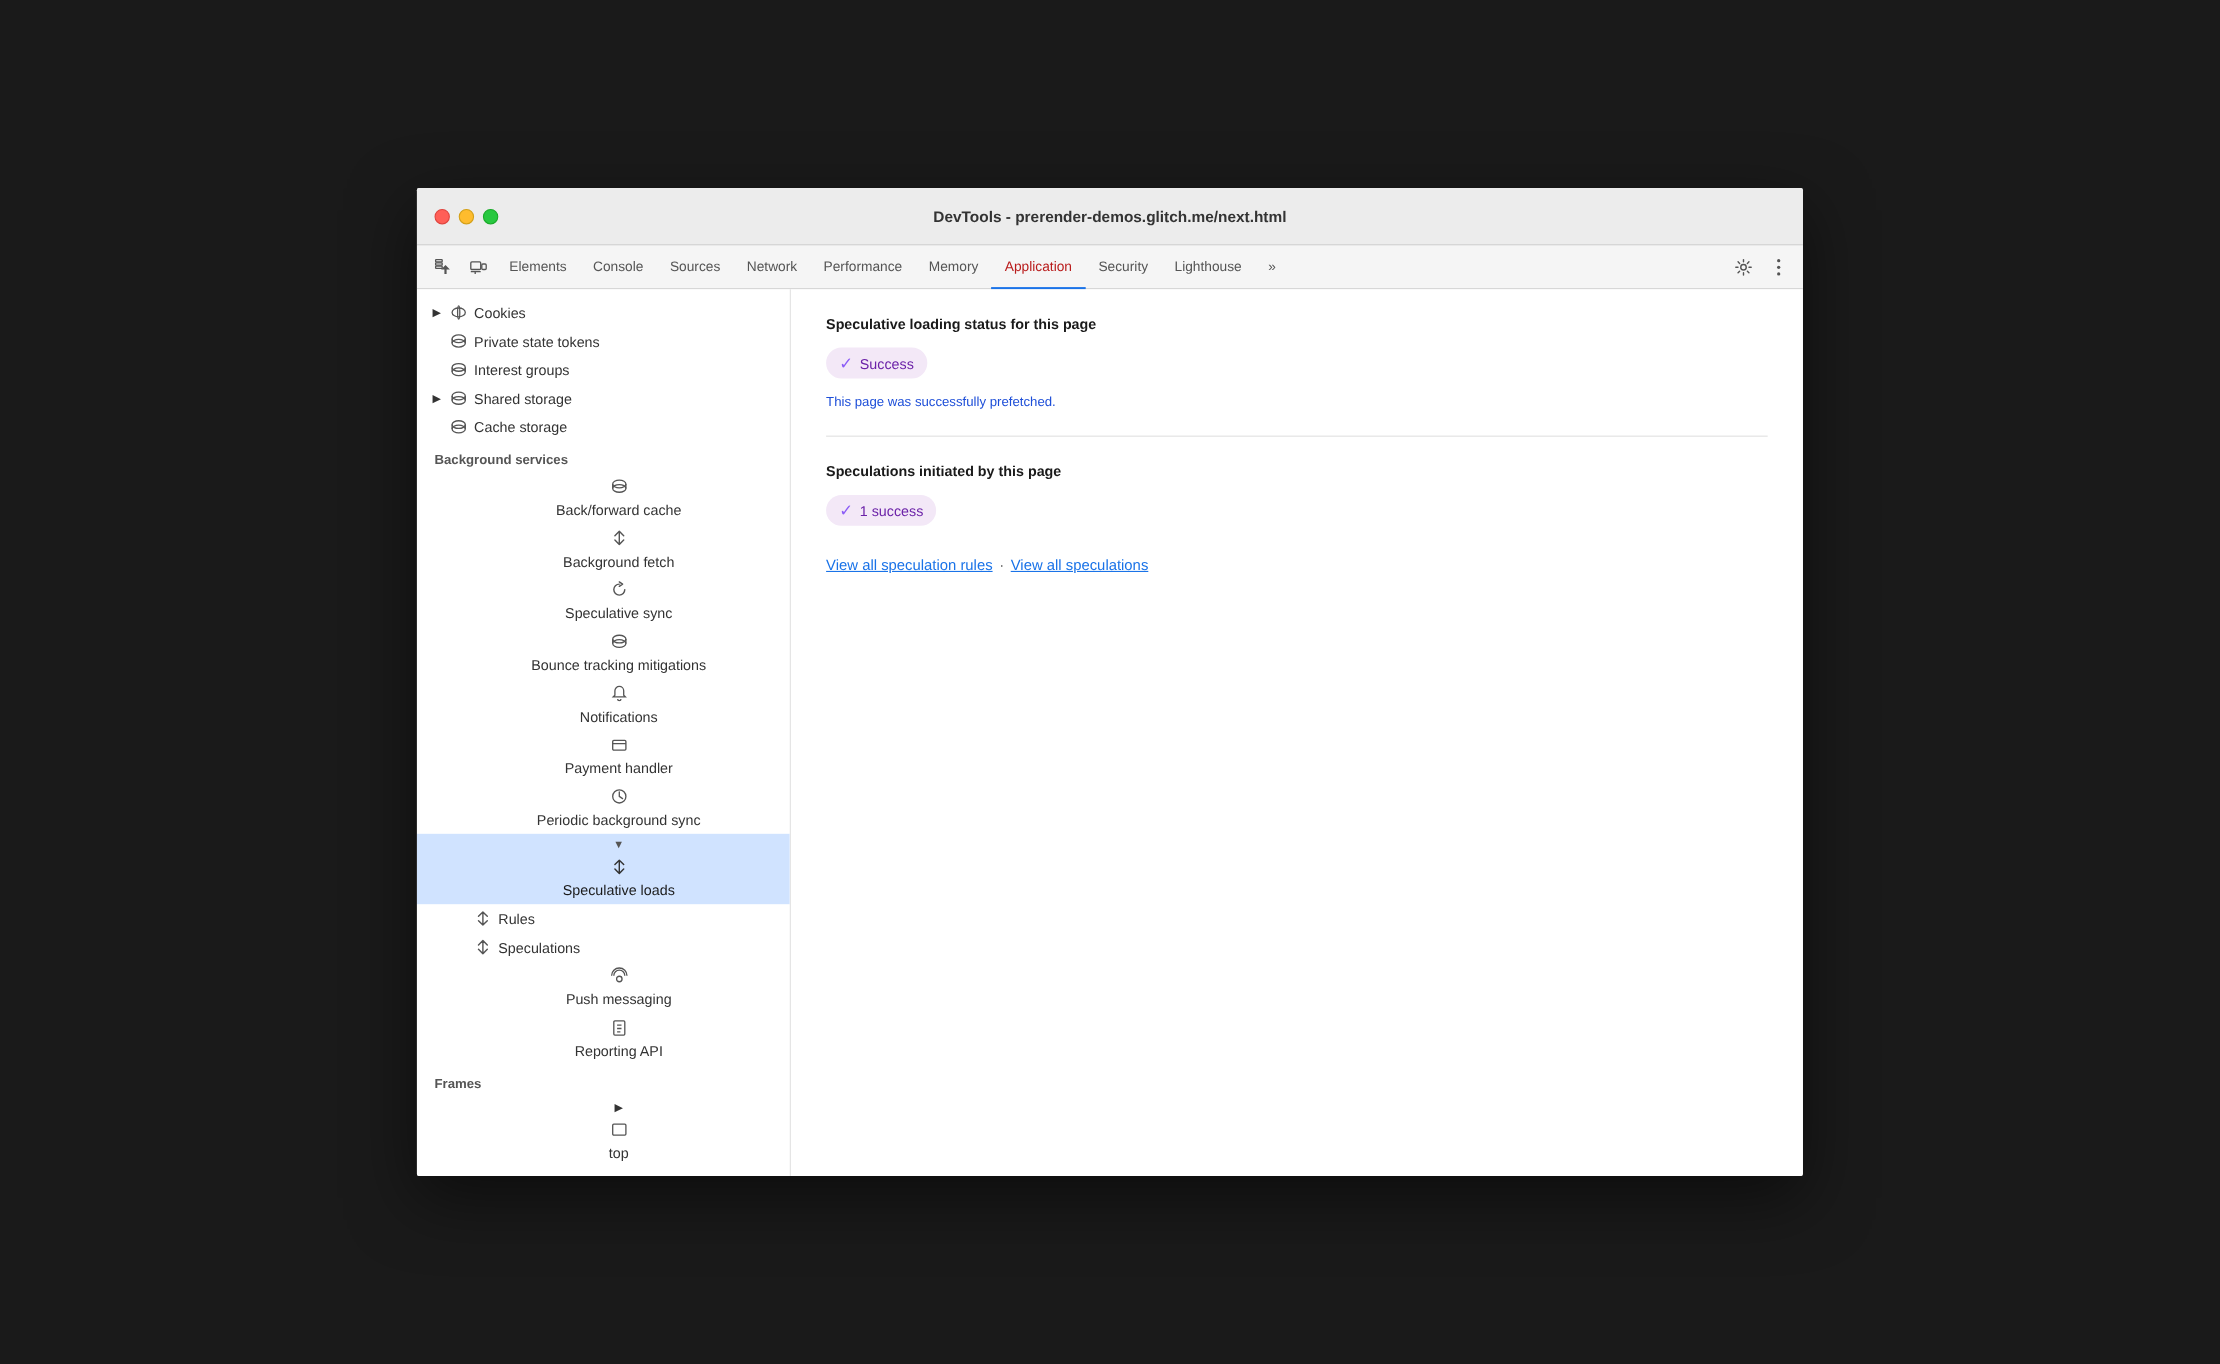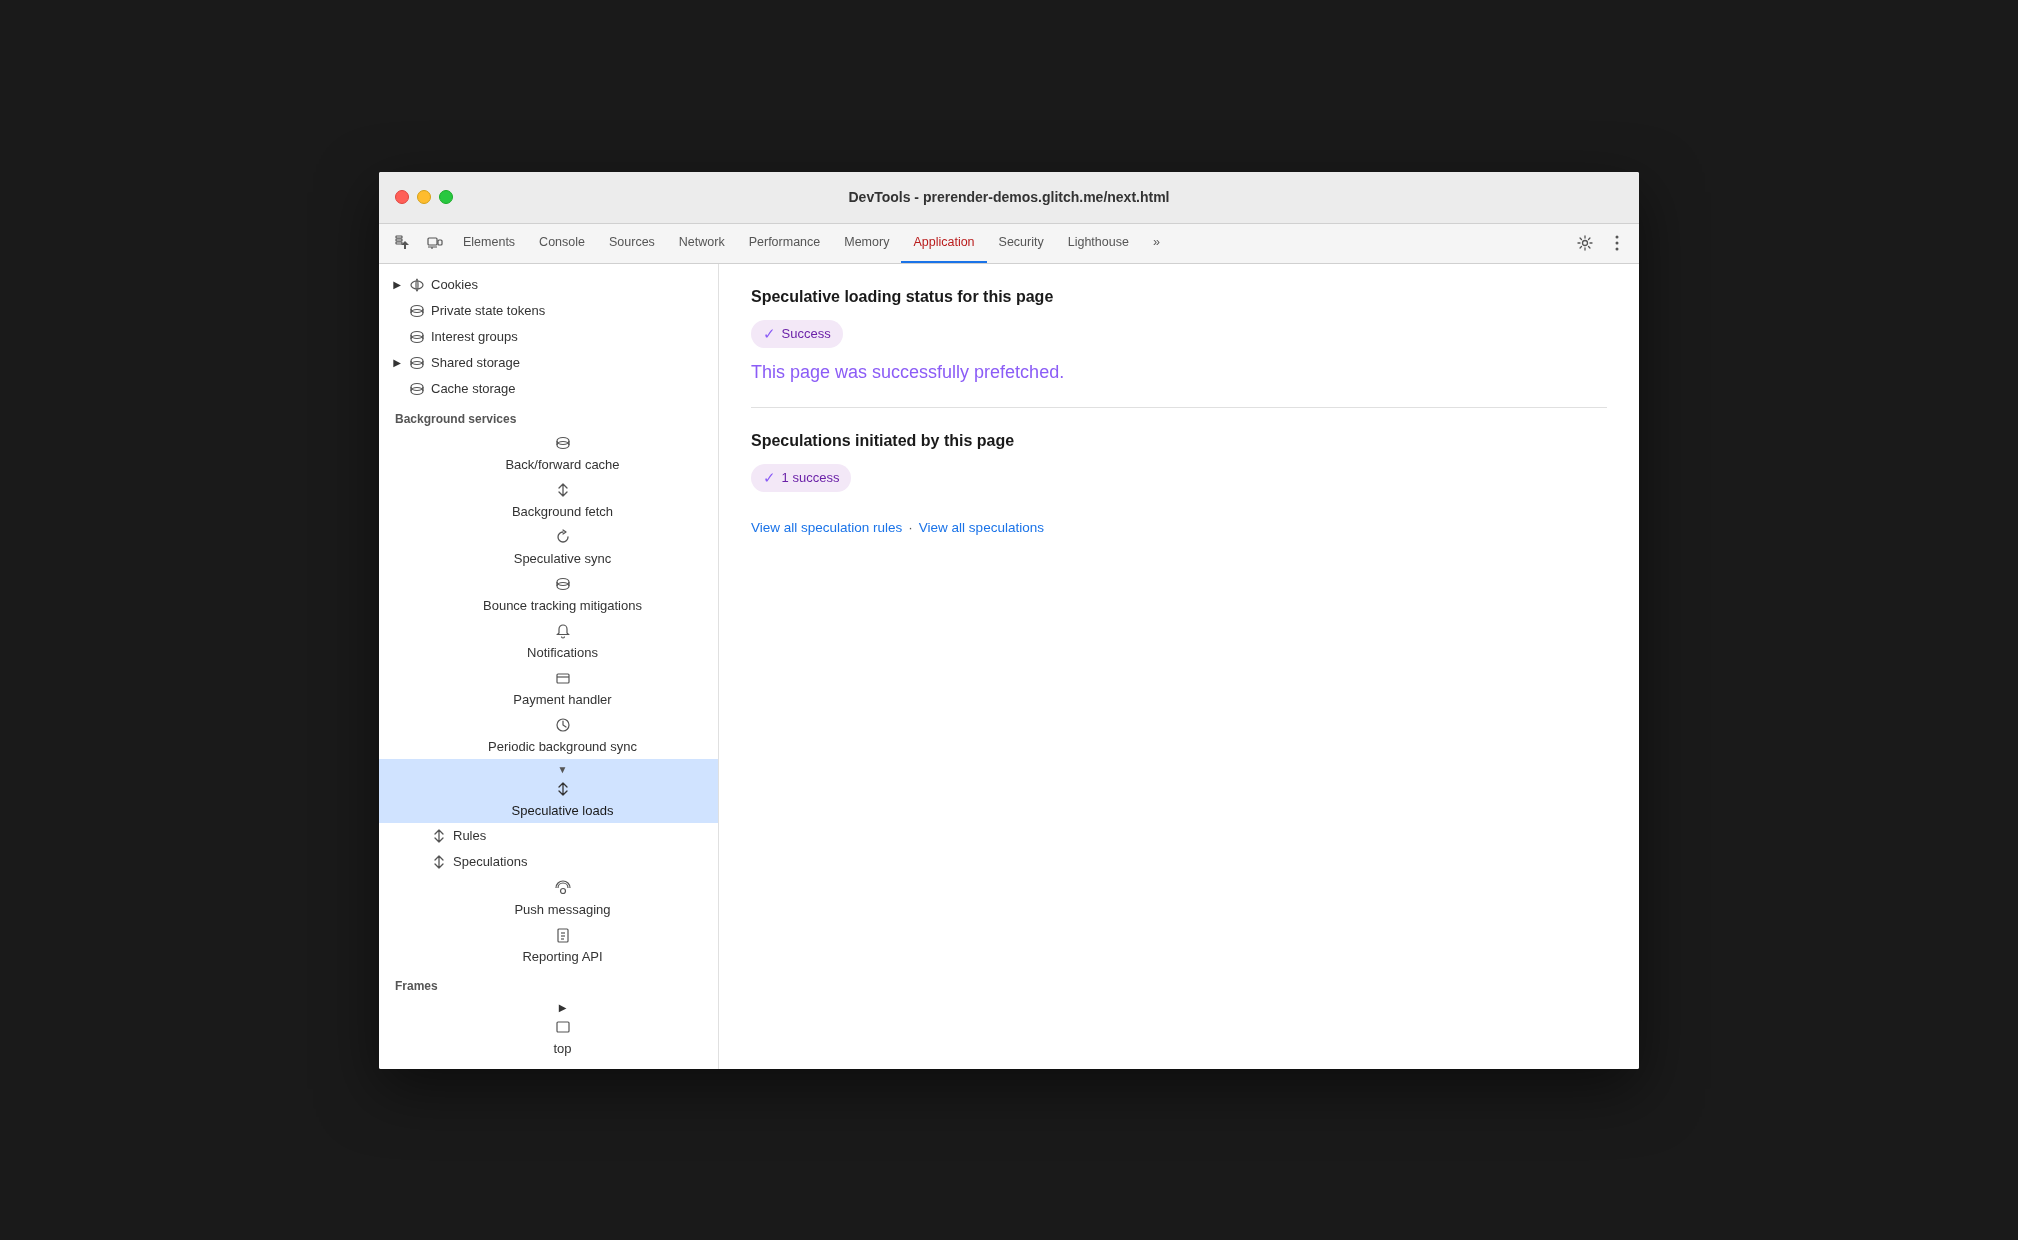--- a/index.html
+++ b/index.html
@@ -162,21 +162,21 @@
     .section {
       padding-bottom: 24px;
       border-bottom: 1px solid #e0e0e0;
       margin-bottom: 24px;
     }
     .section:last-child {
       border-bottom: none;
       margin-bottom: 0;
     }
     .section-title {
-      font-size: 16px;
+      font-size: 13px;
       font-weight: 700;
       color: #1a1a1a;
       margin-bottom: 14px;
     }
     .badge {
       display: inline-flex;
       align-items: center;
       gap: 6px;
       padding: 5px 12px;
       border-radius: 20px;
@@ -186,32 +186,33 @@
     }
     .badge-success {
       background: #f3e8f7;
       color: #6b21a8;
     }
     .badge-check {
       color: #8b5cf6;
       font-size: 15px;
     }
     .section-desc {
-      font-size: 18px;
-      color: #8b5cf6;
+      font-size: 12px;
+      color: #1d4ed8;
     }
     .link-row {
       display: flex;
       align-items: center;
       gap: 6px;
       margin-top: 14px;
     }
     .link {
       color: #1a73e8;
       font-size: 13.5px;
+      text-decoration: underline;
       cursor: pointer;
     }
     .link-sep {
       color: #555;
       font-size: 13.5px;
     }
     .learn-more-link {
       color: #1a73e8;
       font-size: 13.5px;
       text-decoration: underline;

